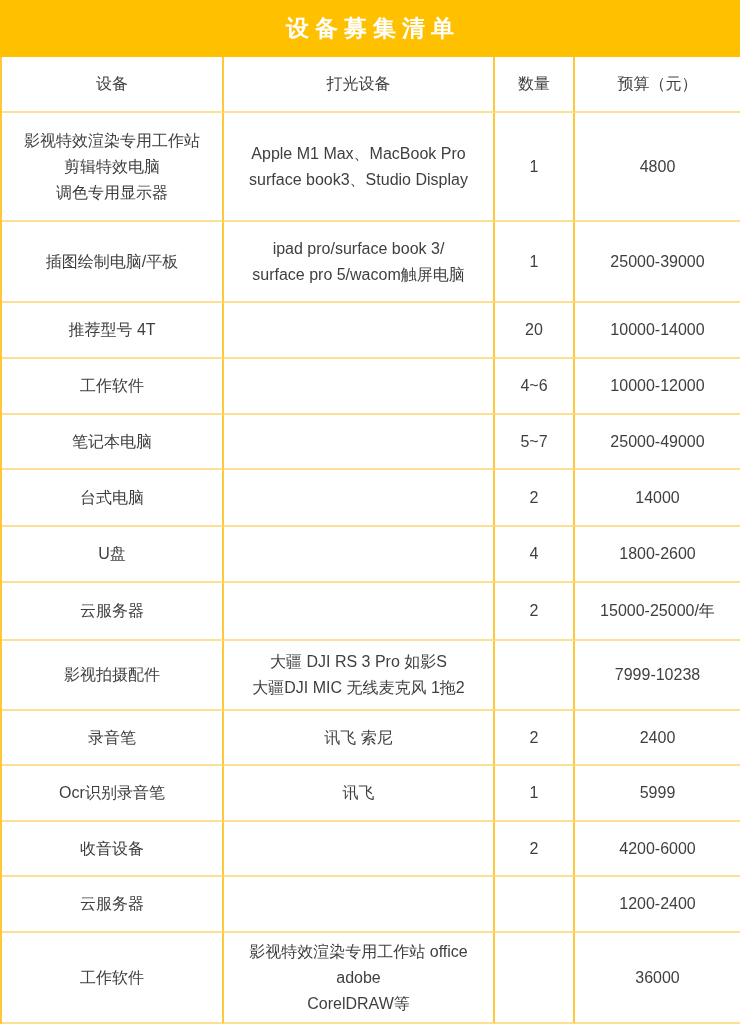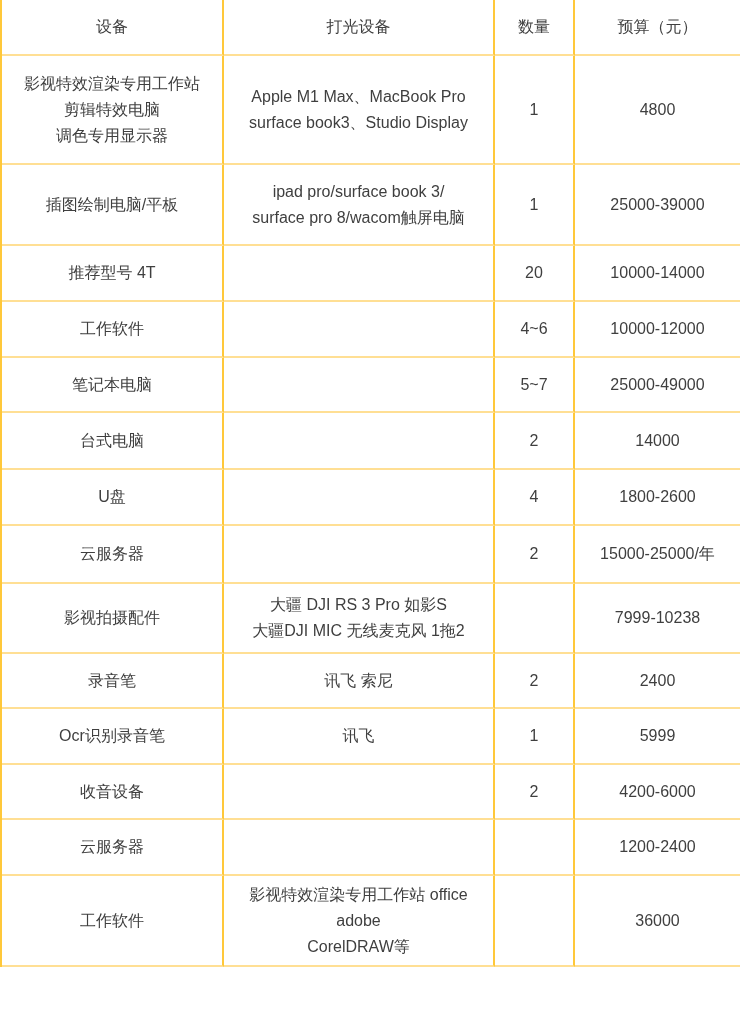--- a/index.html
+++ b/index.html
@@ -41,20 +41,21 @@
   thead tr{height:56px;}
   .col-device{width:222px;}
   .col-model{width:271px;}
   .col-quantity{width:80px;}
   .col-budget{width:167px;}
 </style>
 </head>
 <body>
 
 <div class="page">
+  <div class="title-bar">设备募集清单</div>
   <table class="grid">
     <colgroup>
       <col class="col-device">
       <col class="col-model">
       <col class="col-quantity">
       <col class="col-budget">
     </colgroup>
     <thead>
       <tr>
         <th>设备</th>
@@ -69,21 +70,21 @@
 剪辑特效电脑
 调色专用显示器</td>
           <td>Apple M1 Max、MacBook Pro
 surface book3、Studio Display</td>
           <td>1</td>
           <td>4800</td>
         </tr>
         <tr style="height: 81px;">
           <td>插图绘制电脑/平板</td>
           <td>ipad pro/surface book 3/
-surface pro 8/wacom触屏电脑</td>
+surface pro 5/wacom触屏电脑</td>
           <td>1</td>
           <td>25000-39000</td>
         </tr>
         <tr style="height: 56px;">
           <td>推荐型号 4T</td>
           <td></td>
           <td>20</td>
           <td>10000-14000</td>
         </tr>
         <tr style="height: 56px;">

